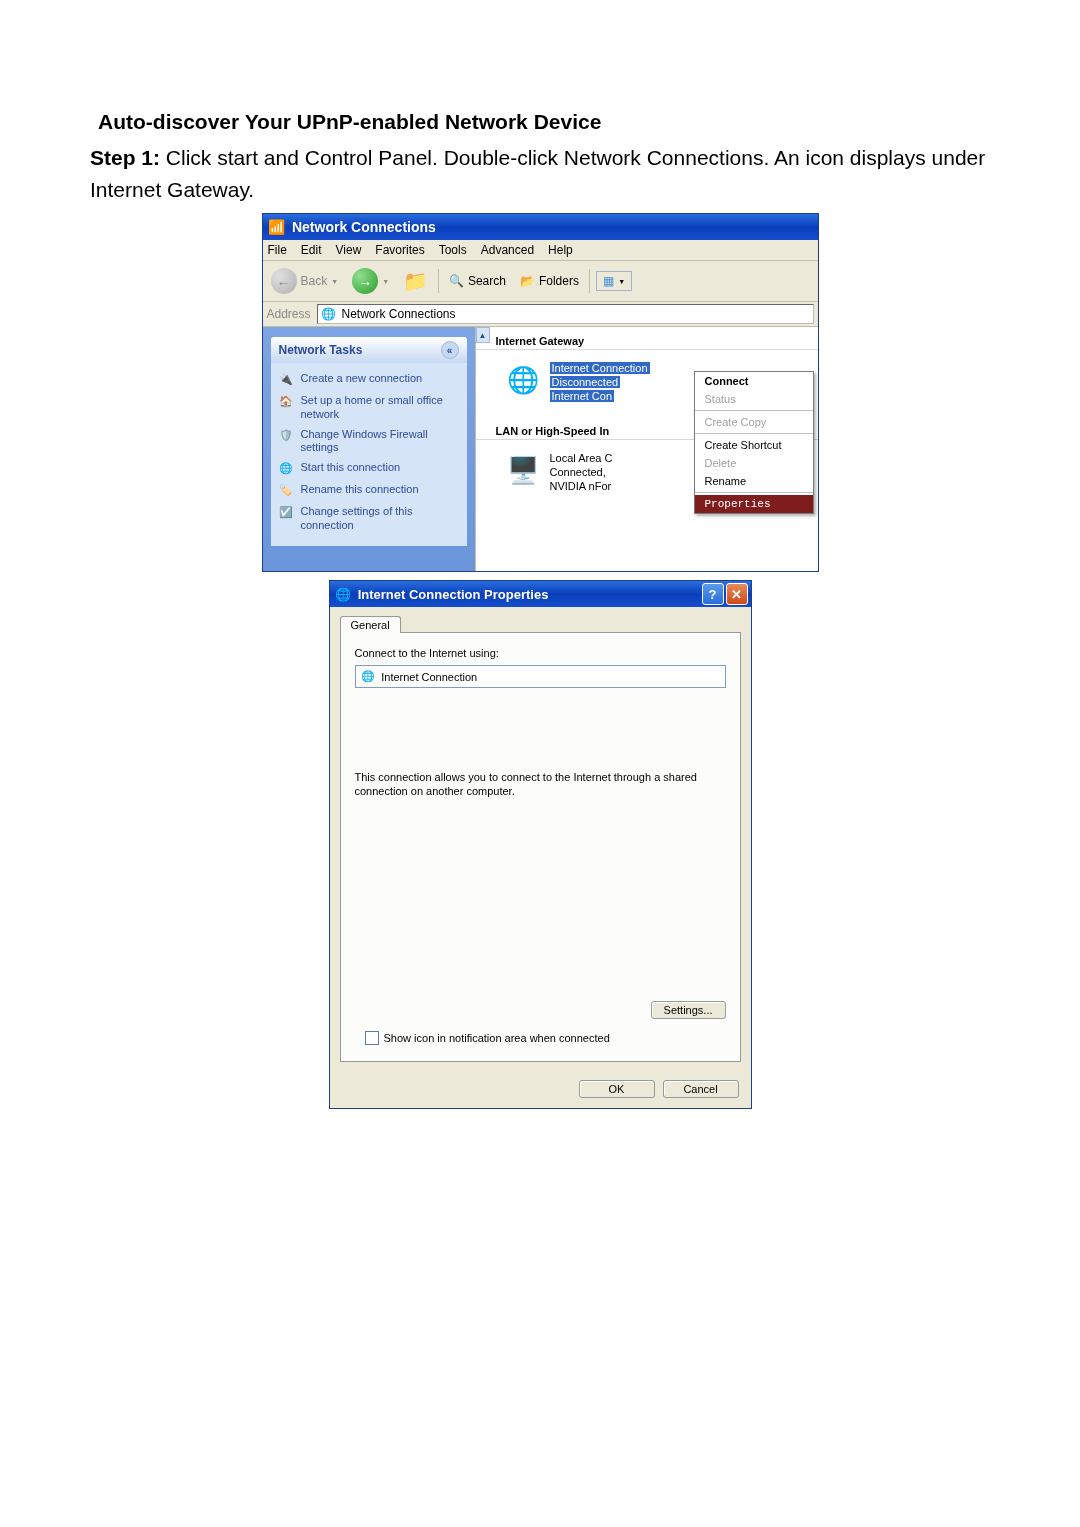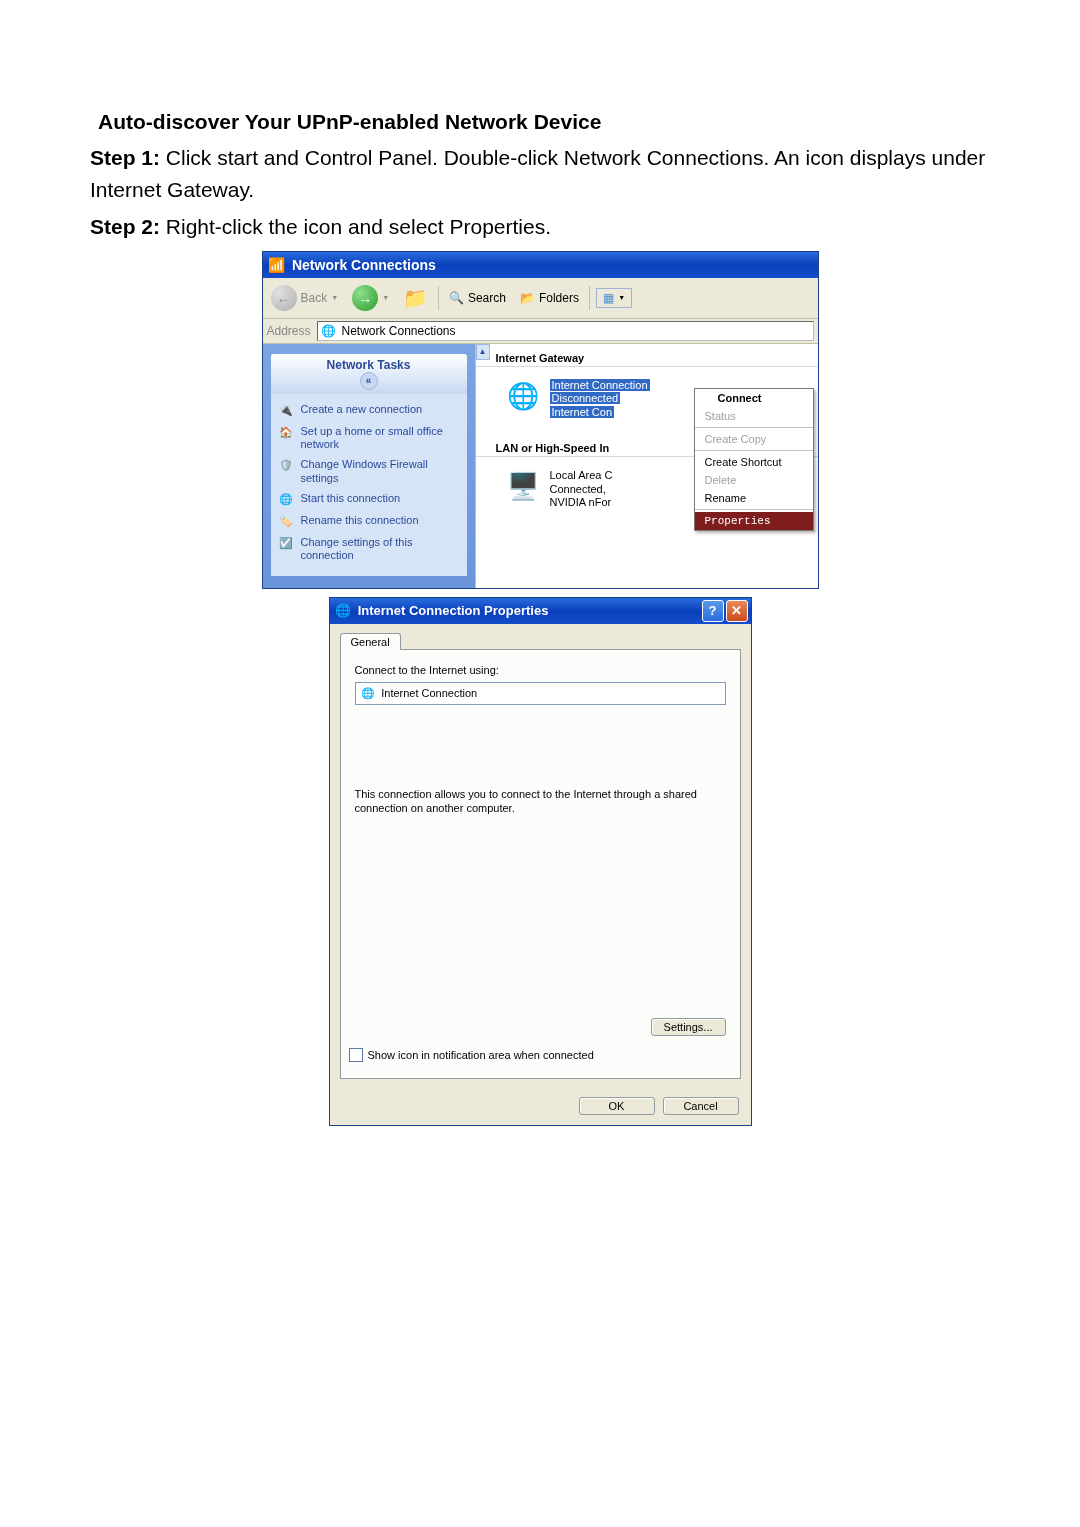--- a/index.html
+++ b/index.html
@@ -121,21 +121,20 @@
   .taskhead {
     background: linear-gradient(to bottom, #fff, #c6d8f2);
     color: #2c4a9a;
     font-size: 12px;
     font-weight: bold;
     padding: 4px 8px;
     border-radius: 3px 3px 0 0;
     display: flex;
     justify-content: space-between;
     align-items: center;
-    flex-direction: column;
   }
   .collapse {
     width: 16px; height: 16px; border-radius: 50%;
     background: #c6d8f2; border:1px solid #a0b8e0;
     display:flex; align-items:center; justify-content:center;
     font-size: 10px; color:#2c4a9a;
   }
   .tasklist {
     background: #d6e4f7;
     padding: 6px 8px 10px;
@@ -300,28 +299,34 @@
 <body>
 
 <div class="page">
 
   <h3>Auto-discover Your UPnP-enabled Network Device</h3>
 
   <p class="body-text">
     <strong>Step 1:</strong><span> Click start and Control Panel. Double-click Network Connections. An icon displays under Internet Gateway.</span>
   </p>
 
-  <p class="body-text">
-    <strong>Step 2:</strong><span> Right-click the icon and select Properties.</span>
-  </p>
 
   <div class="screenshot win1">
     <div class="titlebar">
       <span>📶</span>
       <span>Network Connections</span>
+    </div>
+    <div class="menubar">
+      <span>File</span>
+      <span>Edit</span>
+      <span>View</span>
+      <span>Favorites</span>
+      <span>Tools</span>
+      <span>Advanced</span>
+      <span>Help</span>
     </div>
     <div class="toolbar">
       <div class="tb-btn">
         <span class="circle-btn grey">←</span>
         <span>Back</span>
         <span style="font-size:7px;">▼</span>
       </div>
       <div class="tb-btn">
         <span class="circle-btn green">→</span>
         <span style="font-size:7px; color:#888;">▼</span>
@@ -401,21 +406,21 @@
         <div class="iconitem">
           <span class="bigicon">🖥️</span>
           <div class="iconlabel">
             <span>Local Area C</span><br>
             <span>Connected, </span><br>
             <span>NVIDIA nFor</span>
           </div>
         </div>
 
         <div class="contextmenu">
-          <div style="font-weight:bold;margin-left:13px;">Connect</div>
+          <div style="font-weight:bold;">Connect</div>
           <div class="disabled">Status</div>
           <hr>
           <div class="disabled">Create Copy</div>
           <hr>
           <div>Create Shortcut</div>
           <div class="disabled">Delete</div>
           <div>Rename</div>
           <hr>
           <div class="hl">Properties</div>
         </div>
@@ -440,21 +445,21 @@
       <div class="tabpane">
         <div>Connect to the Internet using:</div>
         <div class="connfld">
           <span>🌐</span>
           <span>Internet Connection</span>
         </div>
         <div style="margin-top:82px; line-height:1.3;">This connection allows you to connect to the Internet through a shared connection on another computer.</div>
         <div style="position:absolute; bottom:42px; right:14px;">
           <button class="btn">Settings...</button>
         </div>
-        <div style="position:absolute; bottom:14px; left:8px;">
+        <div style="position:absolute; bottom:14px; left:24px;">
           <label class="checkbox">
             <span class="box"></span>
             <span>Show icon in notification area when connected</span>
           </label>
         </div>
       </div>
     </div>
     <div class="dlgfooter">
       <button class="btn" style="width:76px;">OK</button>
       <button class="btn" style="width:76px;">Cancel</button>

